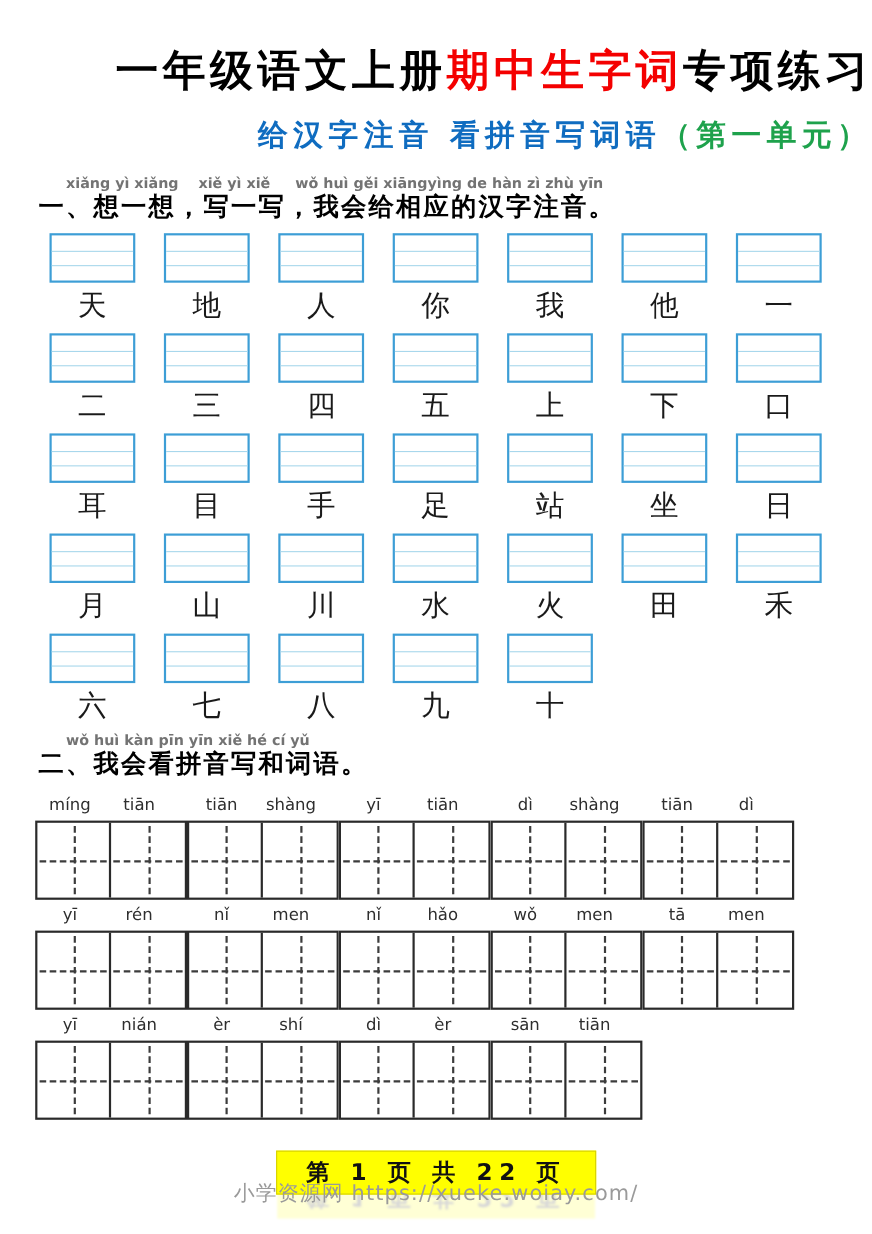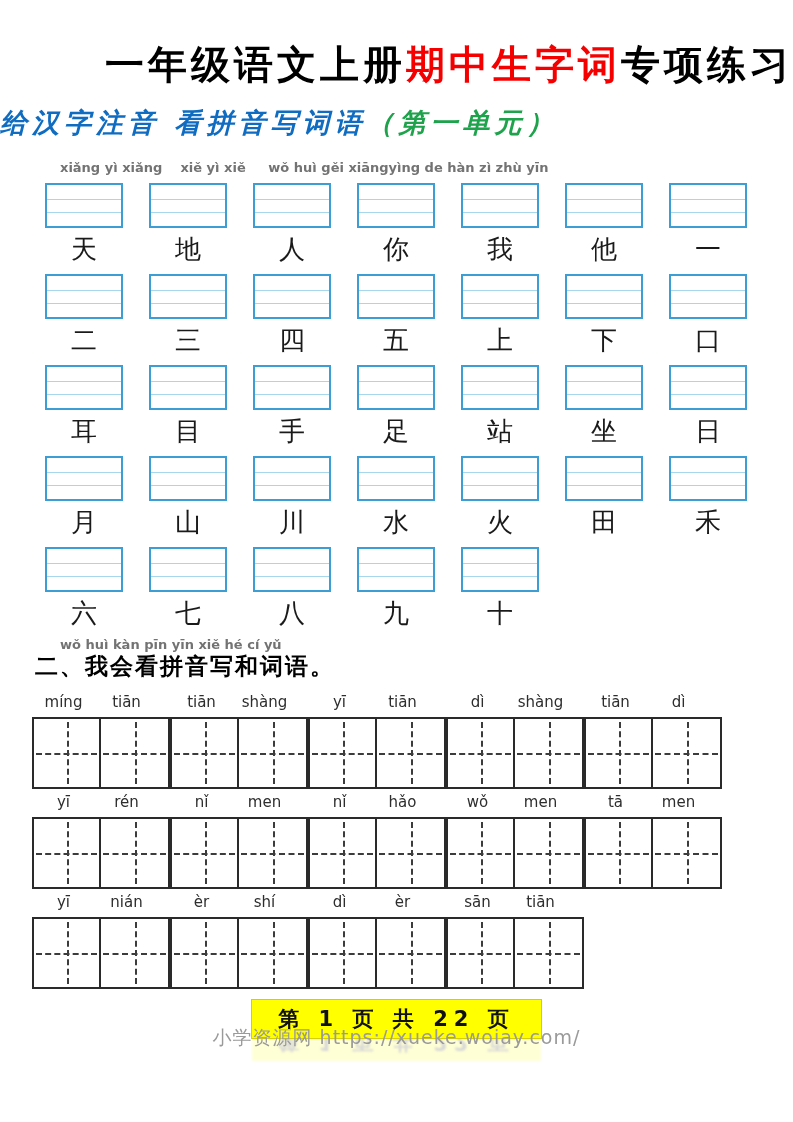--- a/index.html
+++ b/index.html
@@ -12,22 +12,22 @@
   }
   .page { width:793px; height:1122px; padding-top:42px; position:relative; background:#fff; }
 
   
   .title {
     text-align:right; font-size:39px; font-weight:900;
     letter-spacing:4px; line-height:1.2; white-space:nowrap;
   }
   .title .red { color:#f40000; }
   .subtitle {
-    text-align:left; font-size:27px; font-weight:900;
-    letter-spacing:5px; margin-top:16px; white-space:nowrap;font-style:italic;
+    text-align:right; font-size:27px; font-weight:900;
+    letter-spacing:5px; margin-top:16px; white-space:nowrap;
   }
   .subtitle .blue  { color:#0f6cc0; }
   .subtitle .green { color:#1ea24c; }
 
   
   .section1 { margin-top:20px; }
   .pinyin-line {
     font-size:13px; font-weight:bold; color:#737373;
     padding-left:60px; white-space:pre; line-height:1.05;
   }
@@ -70,21 +70,21 @@
   .tzg-cell::before {
     content:""; position:absolute; left:2px; right:2px; top:50%;
     border-top:2px dashed #3c3c3c;
   }
   .tzg-cell::after {
     content:""; position:absolute; top:3px; bottom:3px; left:50%;
     border-left:2px dashed #3c3c3c;
   }
 
   
-  .footer-wrap { position:relative; margin-top:10px; text-align:center; }
+  .footer-wrap { position:relative; margin-top:28px; text-align:center; }
   .footer-badge {
     display:inline-block; background:#ffff00; border:1px solid #d6d000;
     padding:5px 26px; font-size:21px; font-weight:900; letter-spacing:6px;
     color:#111; position:relative; z-index:1;
   }
   .watermark {
     position:absolute; left:0; right:0; top:26px; z-index:2;
     font-size:19px; color:#9a9a9a; letter-spacing:1px; 
   }
   .footer-reflection {
@@ -97,20 +97,21 @@
 <body>
 
 <div class="page">
 
   <h1 class="title"><span>一年级语文上册</span><span class="red">期中生字词</span><span>专项练习</span></h1>
 
   <h2 class="subtitle"><span class="blue">给汉字注音 看拼音写词语</span><span class="green">（第一单元）</span></h2>
 
   <div class="section1">
     <div class="pinyin-line">xiǎng yì xiǎng    xiě yì xiě     wǒ huì gěi xiāngyìng de hàn zì zhù yīn</div>
+    <div class="section-heading">一、想一想，写一写，我会给相应的汉字注音。</div>
     <div id="s1-rows">
         <div class="s1-row">
           <div class="s1-col">
             <div class="py-box">
               <div class="py-line l1"></div>
               <div class="py-line l2"></div>
             </div>
             <div class="char-label">天</div>
           </div>
           <div class="s1-col">

